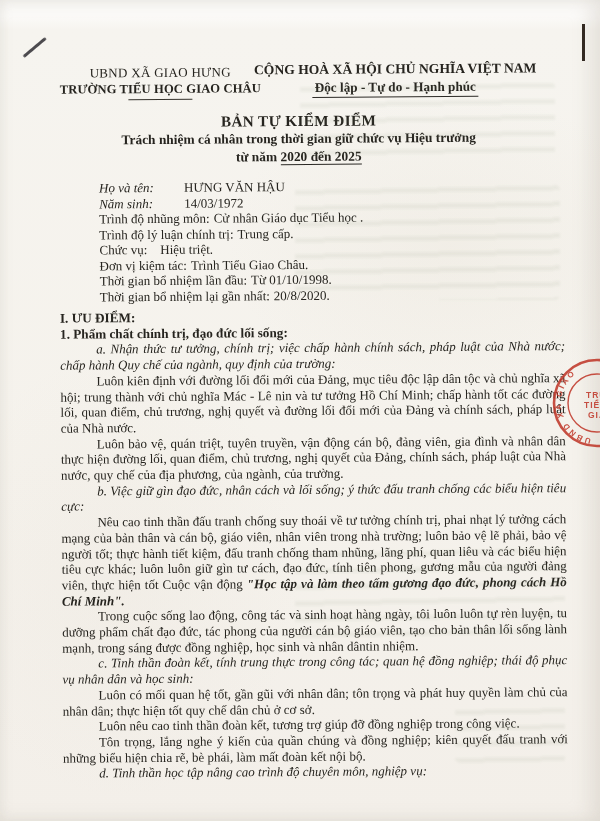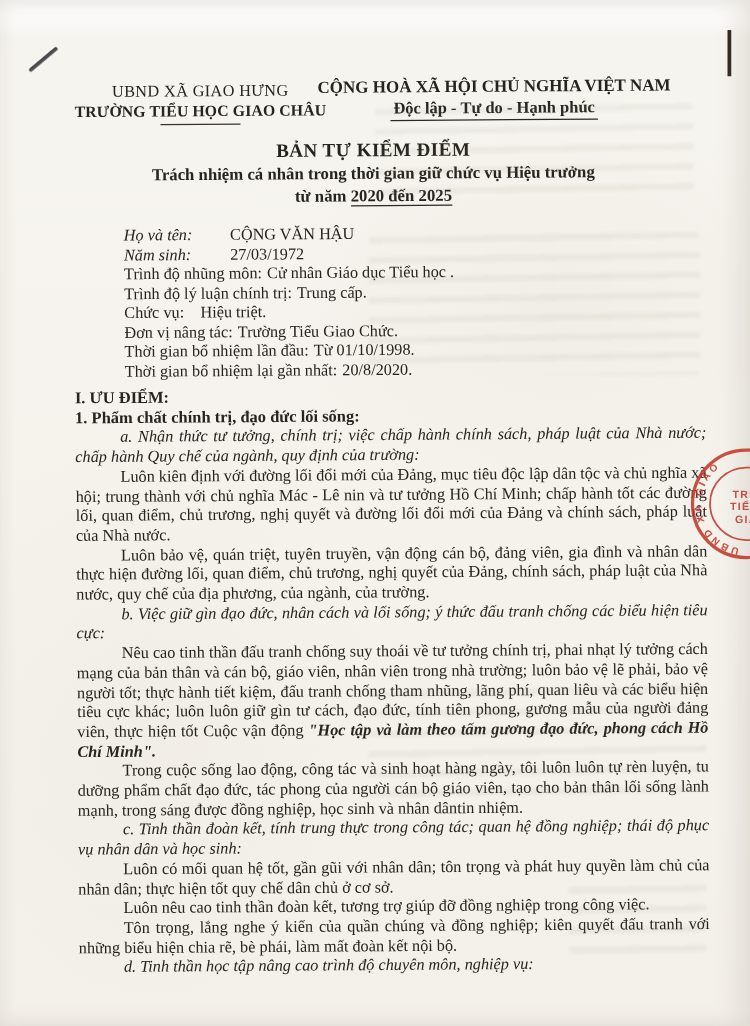--- a/index.html
+++ b/index.html
@@ -70,26 +70,26 @@
       <div><span class="hr2">Độc lập - Tự do - Hạnh phúc</span></div>
     </div>
 
     <div class="title-block">
       <div class="doc-title">BẢN TỰ KIỂM ĐIỂM</div>
       <div class="doc-subtitle">Trách nhiệm cá nhân trong thời gian giữ chức vụ Hiệu trưởng</div>
       <div class="doc-period"><span>từ năm</span>&nbsp;<span class="u">2020 đến 2025</span></div>
     </div>
 
     <div class="info">
-      <div class="irow"><span class="ilabel w">Họ và tên:</span><span class="ival">CỘNG VĂN HẬU</span></div>
-      <div class="irow"><span class="ilabel w">Năm sinh:</span><span class="ival">27/03/1972</span></div>
+      <div class="irow"><span class="ilabel w">Họ và tên:</span><span class="ival">HƯNG VĂN HẬU</span></div>
+      <div class="irow"><span class="ilabel w">Năm sinh:</span><span class="ival">14/03/1972</span></div>
       <div class="irow"><span class="ilabel n">Trình độ nhũng môn:</span><span class="ival">Cử nhân Giáo dục Tiểu học .</span></div>
       <div class="irow"><span class="ilabel n">Trình độ lý luận chính trị:</span><span class="ival">Trung cấp.</span></div>
       <div class="irow"><span class="ilabel gap">Chức vụ:</span><span class="ival">Hiệu triệt.</span></div>
-      <div class="irow"><span class="ilabel n">Đơn vị nâng tác:</span><span class="ival">Trường Tiểu Giao Chức.</span></div>
+      <div class="irow"><span class="ilabel n">Đơn vị kiệm tác:</span><span class="ival">Trình Tiểu Giao Châu.</span></div>
       <div class="irow"><span class="ilabel n">Thời gian bổ nhiệm lần đầu:</span><span class="ival">Từ 01/10/1998.</span></div>
       <div class="irow"><span class="ilabel n">Thời gian bổ nhiệm lại gần nhất:</span><span class="ival">20/8/2020.</span></div>
     </div>
 
     <div class="bodytext">
       <div class="h1">I. ƯU ĐIỂM:</div>
       <div class="h2">1. Phẩm chất chính trị, đạo đức lối sống:</div>
       <p class="it">a. Nhận thức tư tưởng, chính trị; việc chấp hành chính sách, pháp luật của Nhà nước; chấp hành Quy chế của ngành, quy định của trường:</p>
       <p>Luôn kiên định với đường lối đổi mới của Đảng, mục tiêu độc lập dân tộc và chủ nghĩa xã hội; trung thành với chủ nghĩa Mác - Lê nin và tư tưởng Hồ Chí Minh; chấp hành tốt các đường lối, quan điểm, chủ trương, nghị quyết và đường lối đổi mới của Đảng và chính sách, pháp luật của Nhà nước.</p>
       <p>Luôn bảo vệ, quán triệt, tuyên truyền, vận động cán bộ, đảng viên, gia đình và nhân dân thực hiện đường lối, quan điểm, chủ trương, nghị quyết của Đảng, chính sách, pháp luật của Nhà nước, quy chế của địa phương, của ngành, của trường.</p>

